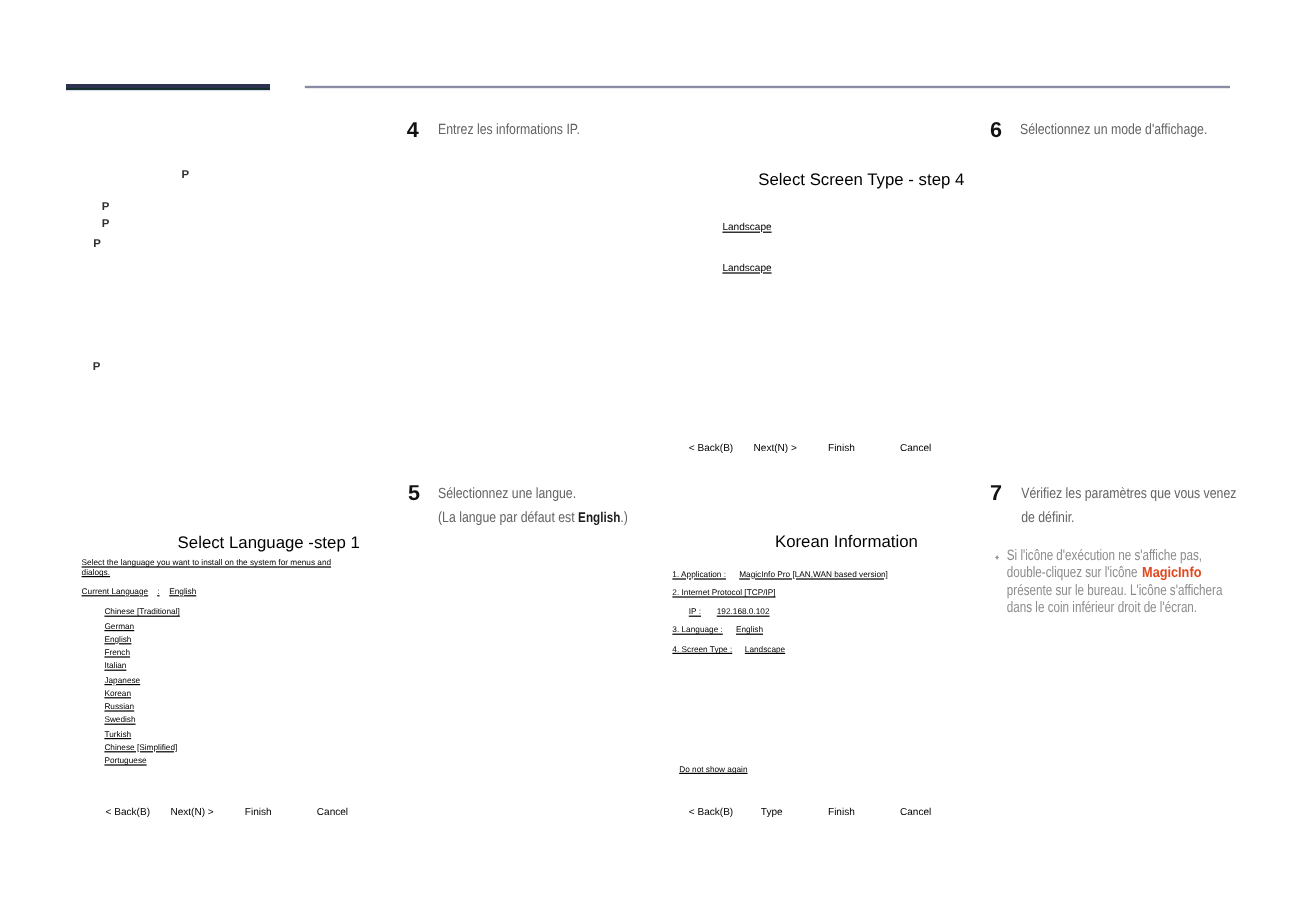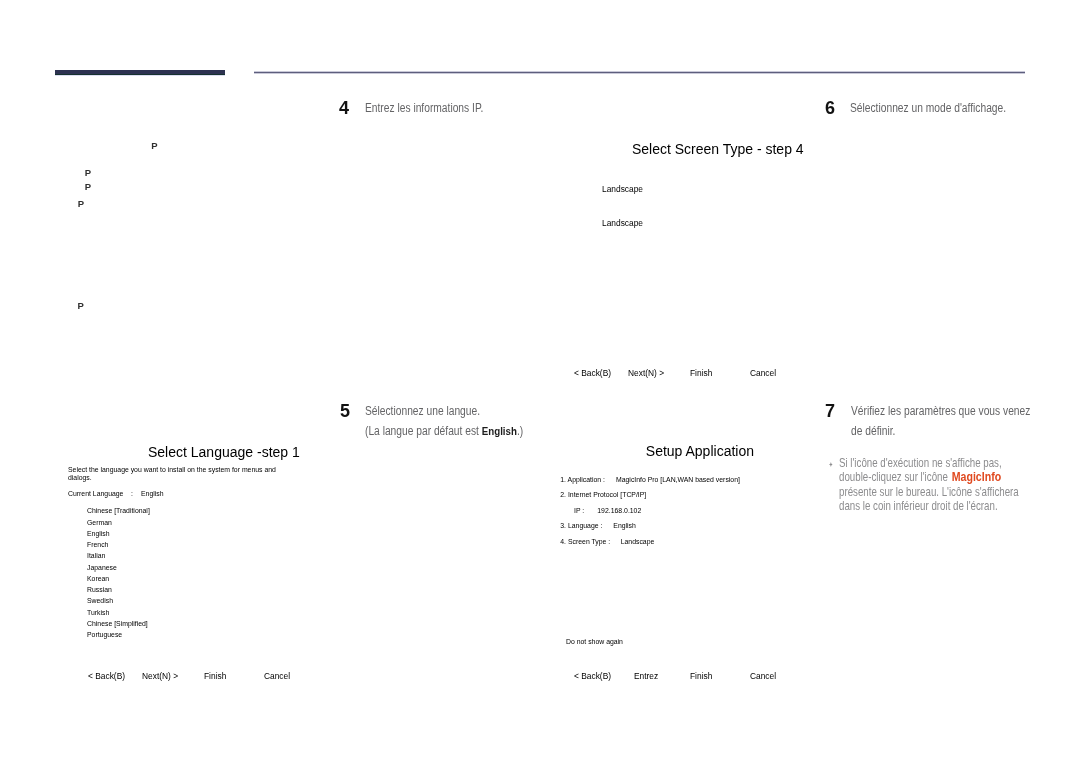--- a/index.html
+++ b/index.html
@@ -30,21 +30,21 @@
   .note .bullet{position:absolute;left:-13.5px;top:6px;width:5px;height:5px;
                 font-size:0;line-height:0;overflow:hidden;color:transparent;}
   .note .bullet svg{position:absolute;left:0;top:0;}
   .note .brand{color:#e0491f;font-weight:bold;font-size:12.1px;
                display:inline-block;margin-left:1.3px;transform:scaleX(1.135);transform-origin:0 0;}
 
   
   .shot{position:absolute;font-family:"Liberation Sans",sans-serif;color:#000000;}
   .shot .t{position:absolute;white-space:pre;}
   .shot .title{font-size:14px;}
-  .shot .lbl{font-size:6.88px;}
+  .shot .lbl{font-size:6.88px;text-decoration:underline;}
   .shot .btn{font-size:8.4px;}
 
   
   .pmark{position:absolute;font-family:"Liberation Sans",sans-serif;font-weight:bold;
          font-size:9.5px;color:#303030;line-height:9.5px;}
 </style>
 </head>
 <body>
 
 <div class="page">
@@ -119,32 +119,32 @@
         <div class="t lbl" style="left: 87px; top: 619.8px;">Chinese [Simplified]</div>
         <div class="t lbl" style="left: 87px; top: 631.05px;">Portuguese</div>
       </div>
     <div class="t btn" style="left:88px;top:671px">&lt; Back(B)</div>
     <div class="t btn" style="left:142px;top:671px">Next(N) &gt;</div>
     <div class="t btn" style="left:204px;top:671px">Finish</div>
     <div class="t btn" style="left:264px;top:671px">Cancel</div>
   </div>
 
   <div class="shot">
-    <div class="t title" style="left:645.8px;top:443.3px">Setup Application</div>
+    <div class="t title" style="left:645.8px;top:443.3px">Korean Information</div>
     <div class="setup-rows">
         <div class="t lbl" style="left: 560.3px; top: 475.6px;">1. Application :</div>
         <div class="t lbl" style="left: 616px; top: 475.6px;">MagicInfo Pro [LAN,WAN based version]</div>
         <div class="t lbl" style="left: 560.3px; top: 491.2px;">2. Internet Protocol [TCP/IP]</div>
         <div class="t lbl" style="left: 574px; top: 506.8px;">IP :</div>
         <div class="t lbl" style="left: 597.3px; top: 506.8px;">192.168.0.102</div>
         <div class="t lbl" style="left: 560.3px; top: 522.2px;">3. Language :</div>
         <div class="t lbl" style="left: 613.3px; top: 522.2px;">English</div>
         <div class="t lbl" style="left: 560.3px; top: 538px;">4. Screen Type :</div>
         <div class="t lbl" style="left: 620.7px; top: 538px;">Landscape</div>
       </div>
     <div class="t lbl" style="left:566px;top:638px">Do not show again</div>
     <div class="t btn" style="left:574px;top:671px">&lt; Back(B)</div>
-    <div class="t btn" style="left:634px;top:671px">Entrez</div>
+    <div class="t btn" style="left:634px;top:671px">Type</div>
     <div class="t btn" style="left:690px;top:671px">Finish</div>
     <div class="t btn" style="left:750px;top:671px">Cancel</div>
   </div>
 
 </div>
 
 </body></html>

